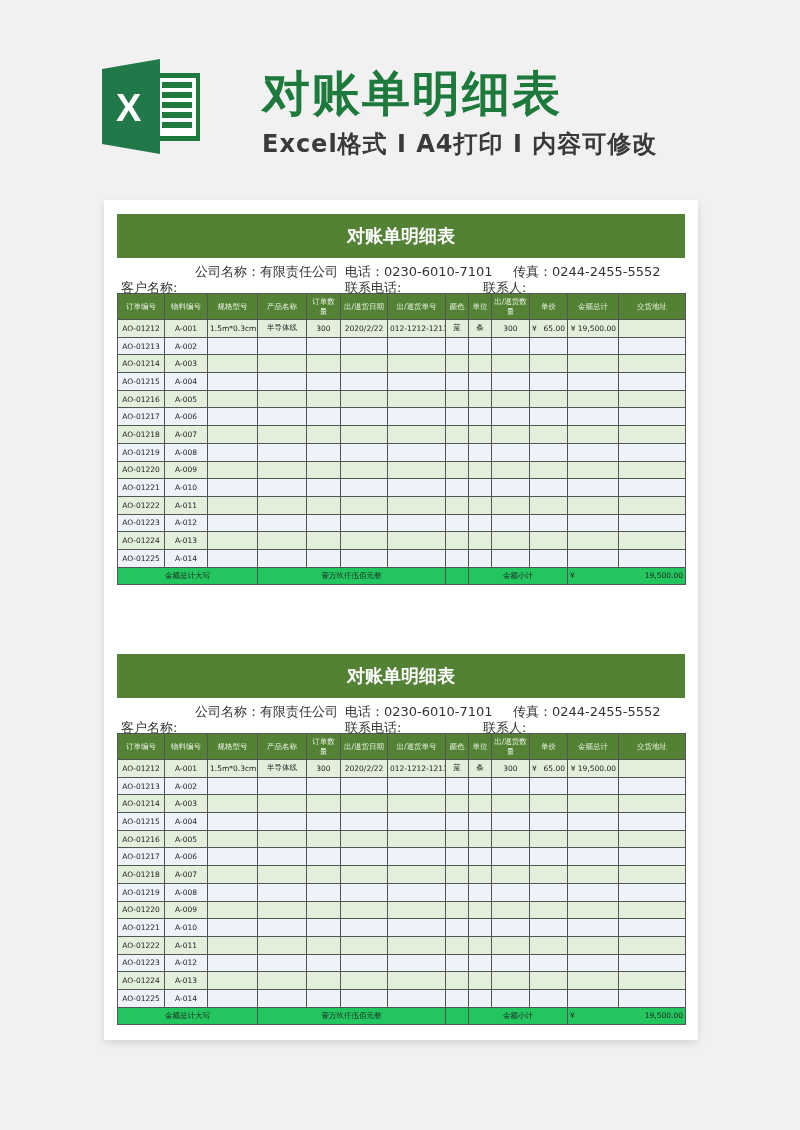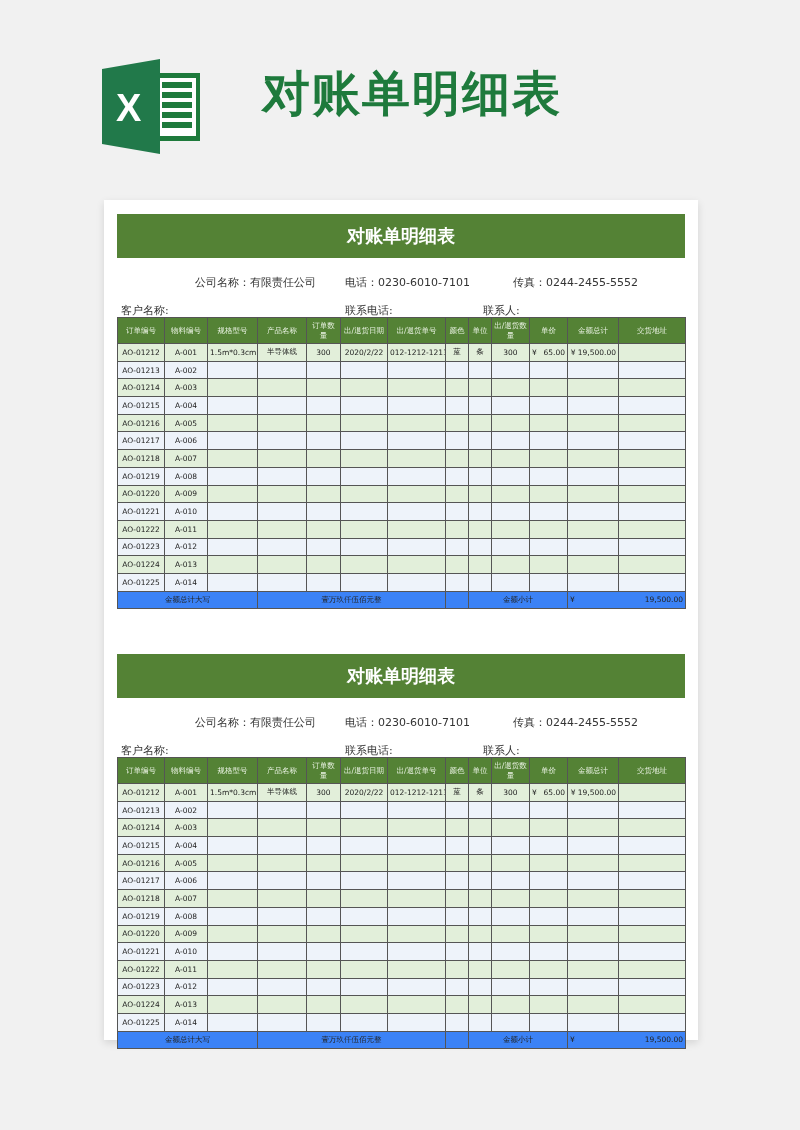--- a/index.html
+++ b/index.html
@@ -22,32 +22,32 @@
   }
   .paper {
     position: absolute; left: 104px; top: 200px; width: 594px; height: 840px;
     background: #ffffff; box-shadow: 0 3px 8px rgba(0,0,0,0.12);
   }
   .sheet { position: absolute; left: 117px; width: 568px; }
   .sheet-title {
     height: 44px; background: #548235; color: #fff;
     font-size: 18px; font-weight: bold; text-align: center; line-height: 44px;
   }
-  .info-row { position: relative; height: 19px; font-size: 11px; color: #333; margin-top: 12px; }
+  .info-row { position: relative; height: 19px; font-size: 13px; color: #333; }
   .info-row span { position: absolute; top: 5px; white-space: nowrap; }
   table { border-collapse: collapse; width: 568px; table-layout: fixed; }
   td, th {
     border: 1px solid #555; font-size: 7.5px; text-align: center;
     height: 17.7px; padding: 0 2px; white-space: nowrap; overflow: hidden; color: #222;
     font-weight: normal;
   }
   th { background: #548235; color: #e9f2e2; height: 26px; line-height: 10px; white-space: normal; }
   tr.odd td { background: #e2efda; }
   tr.even td { background: #eef3fa; }
-  tr.total td { background: #3b82f6; margin-left: 12px; }
+  tr.total td { background: #22c55e; margin-left: 12px; }
   td.left { text-align: right; }
   td.split { padding: 0 2px; }
   td.split span.l { float: left; }
   td.split span.r { float: right; }
 </style>
 </head>
 <body>
 
 <div class="banner">
   <svg class="logo" viewBox="0 0 100 95">
@@ -62,20 +62,21 @@
       <rect x="46" y="23" width="10" height="6"></rect>
       <rect x="46" y="33" width="10" height="6"></rect>
       <rect x="46" y="43" width="10" height="6"></rect>
       <rect x="46" y="53" width="10" height="6"></rect>
       <rect x="46" y="63" width="10" height="6"></rect>
     </g>
     <polygon points="0,10 58,0 58,95 0,85" fill="#21794a"></polygon>
     <text x="14" y="62" fill="#fff" font-size="38" font-weight="bold" font-family="Liberation Sans, sans-serif">X</text>
   </svg>
   <div class="title-main">对账单明细表</div>
+  <div class="title-sub">Excel格式 I A4打印 I 内容可修改</div>
 </div>
 
 <div class="paper"></div>
 
 <div class="sheet" style="top:214px;">
   <div class="sheet-title">对账单明细表</div>
   <div class="info-row">
     <span style="left:78px">公司名称：有限责任公司</span>
     <span style="left:228px">电话：0230-6010-7101</span>
     <span style="left:396px">传真：0244-2455-5552</span>

